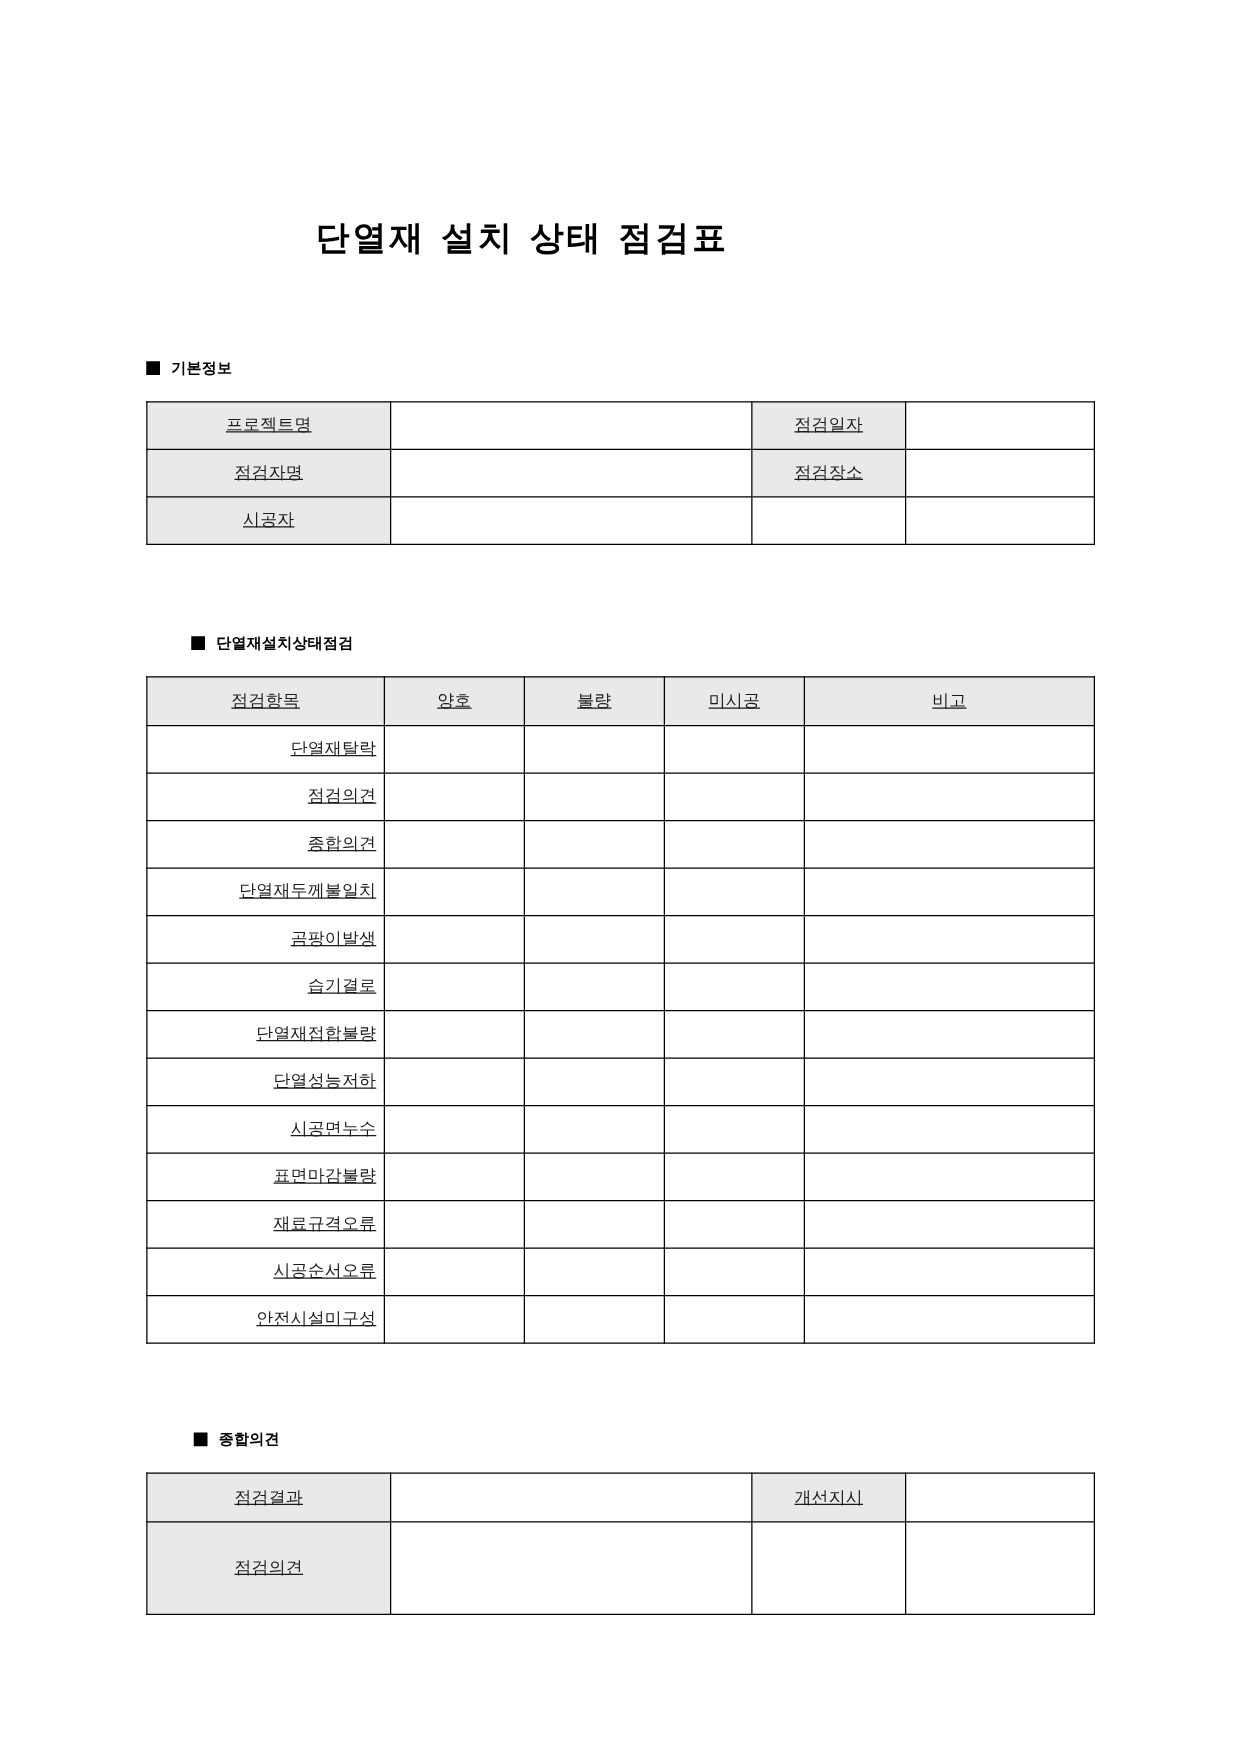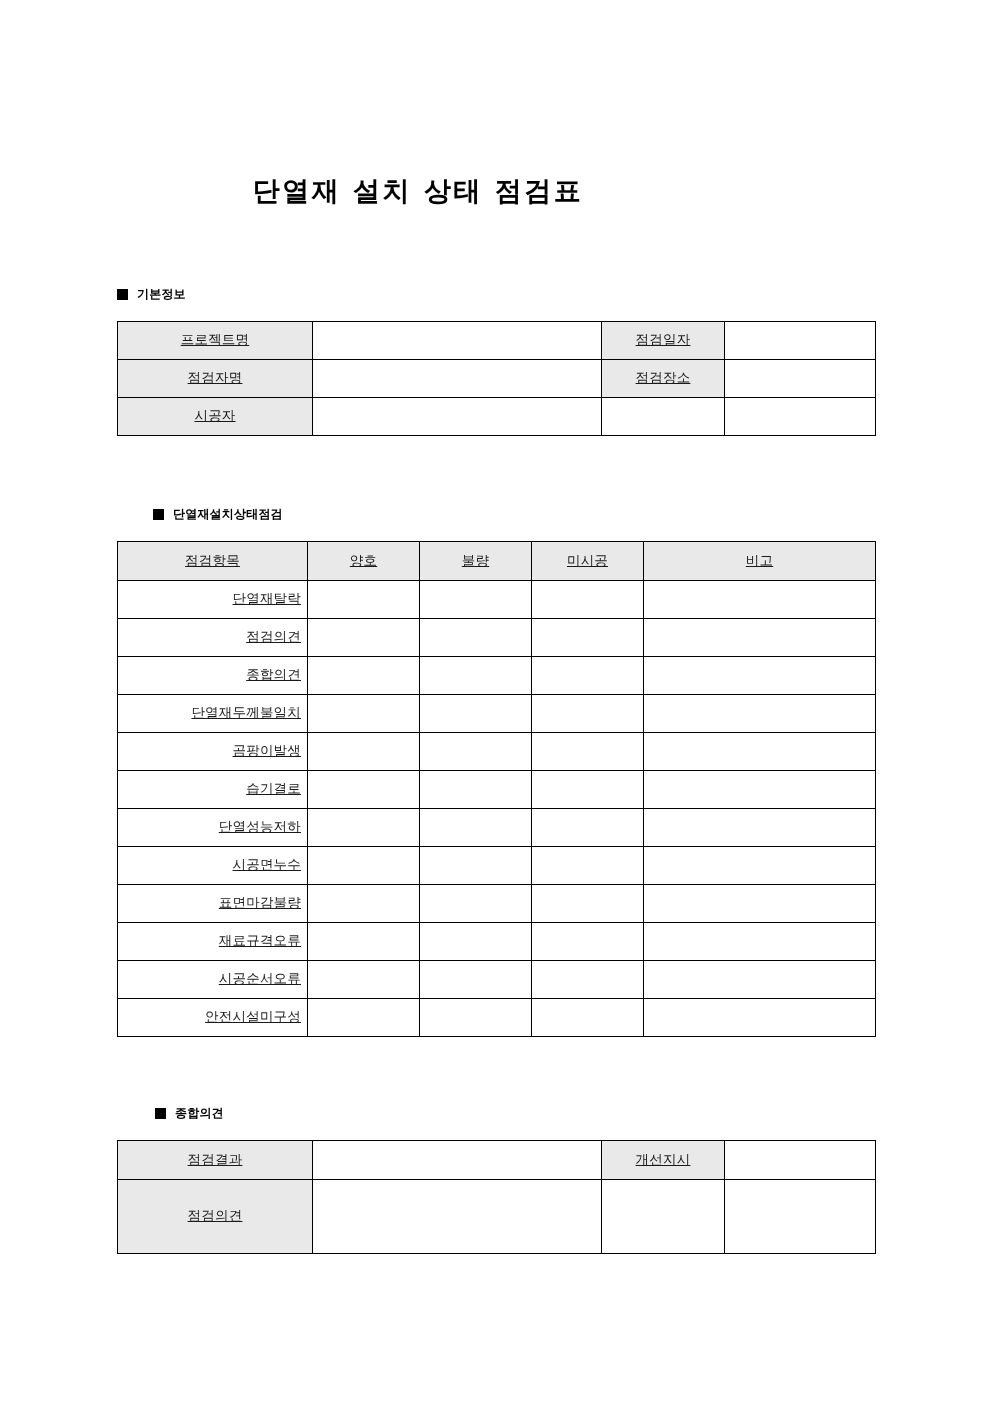--- a/index.html
+++ b/index.html
@@ -200,20 +200,27 @@
           <td></td>
         </tr>
         <tr>
           <td class="left">습기결로</td>
           <td></td>
           <td></td>
           <td></td>
           <td></td>
         </tr>
         <tr>
+          <td class="left">단열재접합불량</td>
+          <td></td>
+          <td></td>
+          <td></td>
+          <td></td>
+        </tr>
+        <tr>
           <td class="left">단열성능저하</td>
           <td></td>
           <td></td>
           <td></td>
           <td></td>
         </tr>
         <tr>
           <td class="left">시공면누수</td>
           <td></td>
           <td></td>

